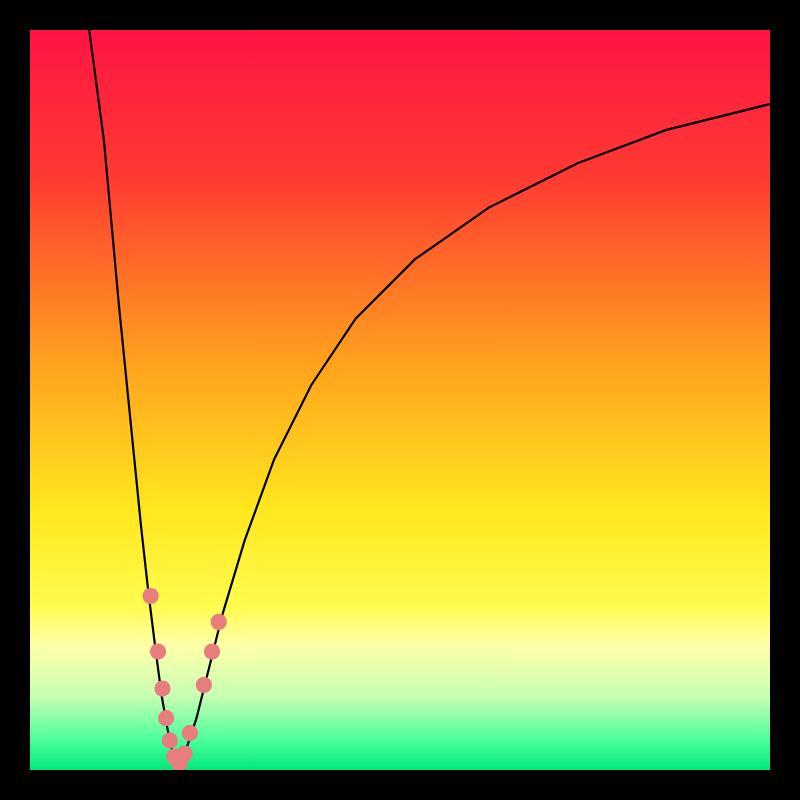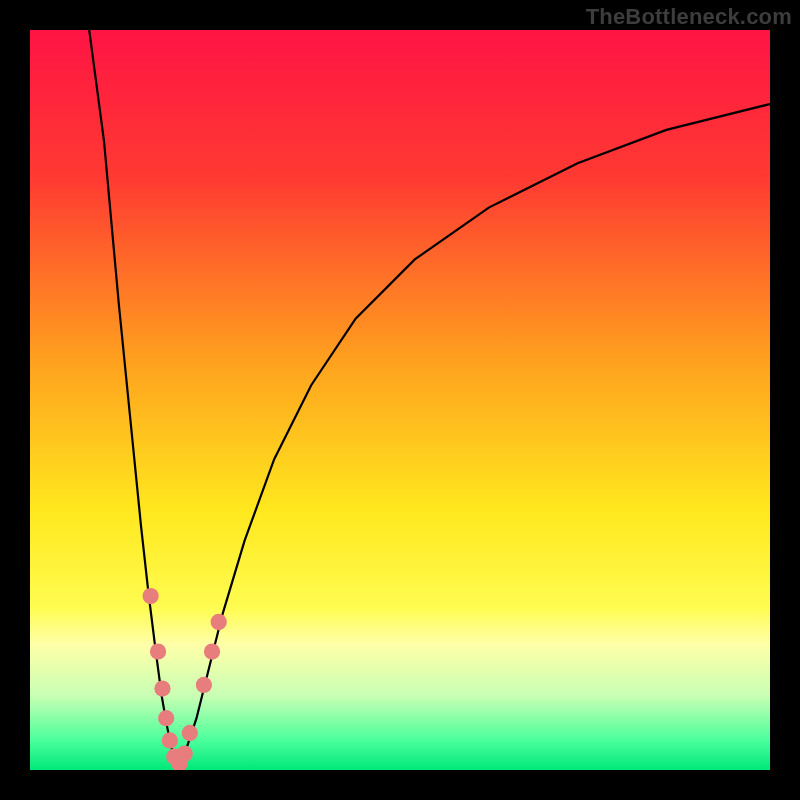--- a/index.html
+++ b/index.html
@@ -80,14 +80,13 @@
           <circle cx="149.48" cy="734.08" r="8.14" fill="#e77d7d"></circle>
           <circle cx="154.66" cy="723.72" r="8.14" fill="#e77d7d"></circle>
           <circle cx="159.84000000000003" cy="703" r="8.14" fill="#e77d7d"></circle>
           <circle cx="173.89999999999998" cy="654.9" r="8.14" fill="#e77d7d"></circle>
           <circle cx="182.04000000000002" cy="621.6" r="8.14" fill="#e77d7d"></circle>
           <circle cx="188.70000000000002" cy="592" r="8.14" fill="#e77d7d"></circle>
         </g>
     </svg>
   </div>
 
-  <div class="watermark">TheBottleneck.com</div>
 </div>
 
 </body></html>

